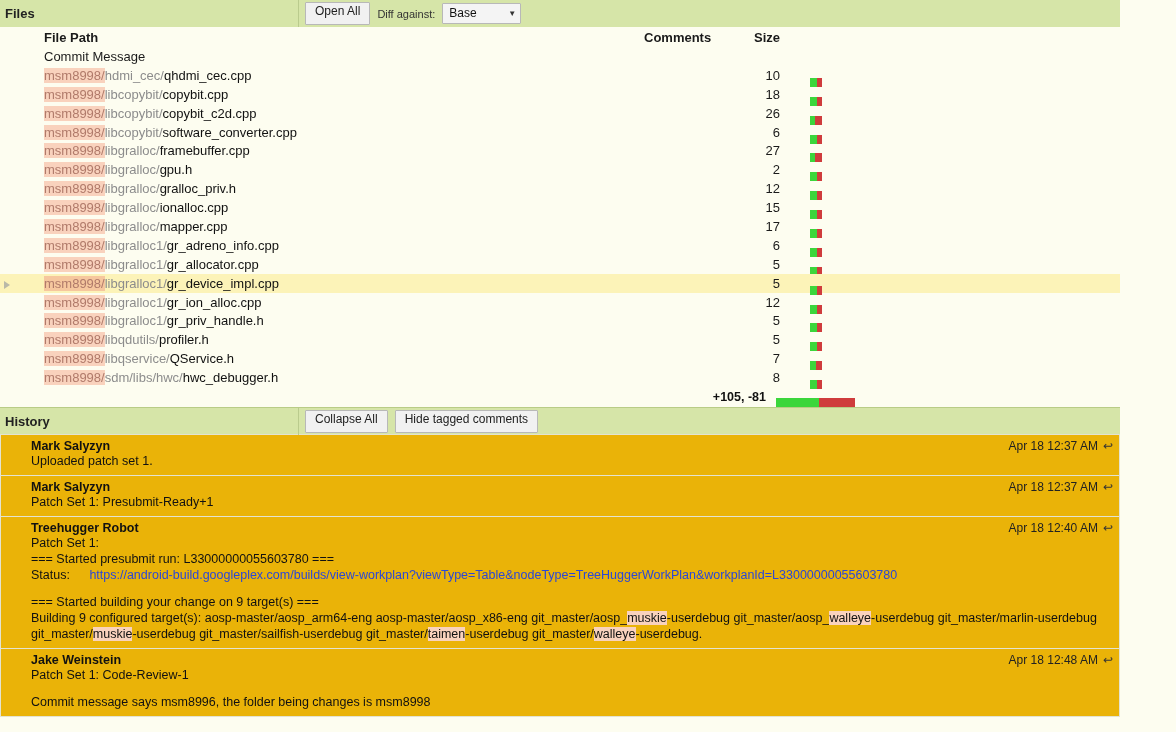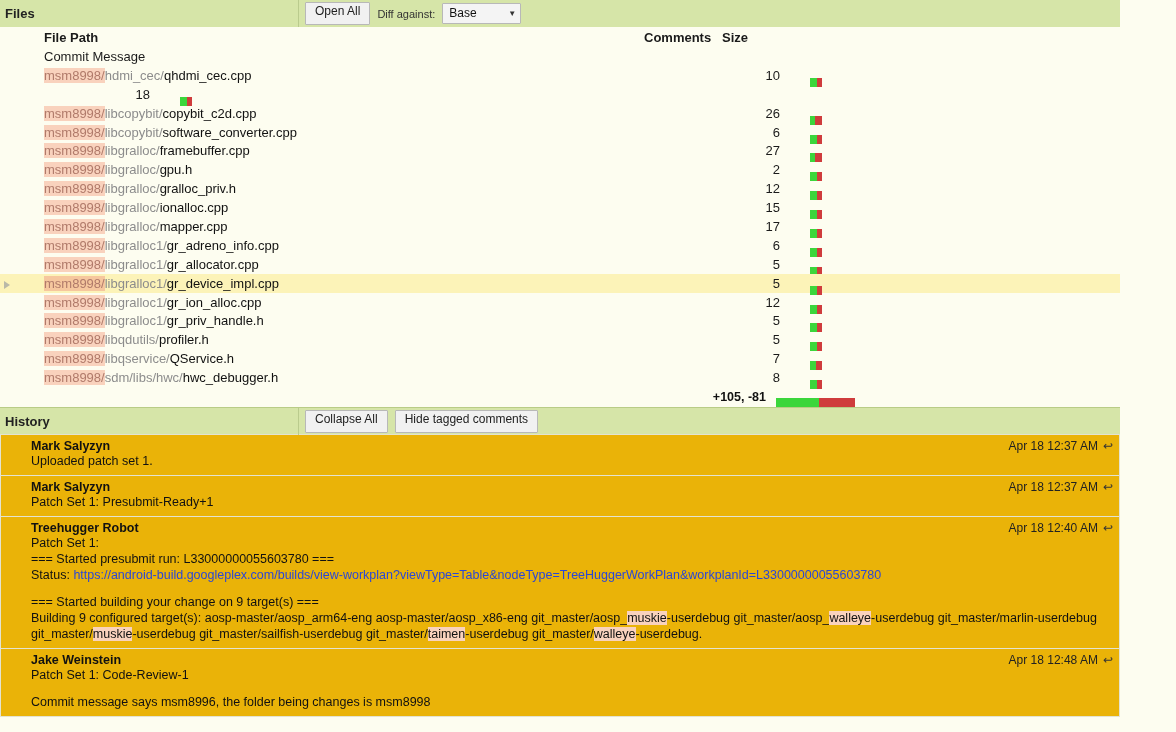--- a/index.html
+++ b/index.html
@@ -99,21 +99,21 @@
     position: relative; border: 1px solid #e3e3d2; border-top: none;
     background: #eab308; padding: 4px 6px 6px 30px; margin: 0;
   }
   .msg:first-child { border-top: 1px solid #e3e3d2; }
   .msg-head { display: flex; align-items: baseline; }
   .msg-author { font-weight: bold; font-size: 12.5px; color: #111; flex: 1; }
   .msg-date { font-size: 12px; color: #222; white-space: nowrap; }
   .reply-arrow { color: #333; margin-left: 5px; font-size: 12px; cursor: pointer; }
   .msg-line { font-size: 12.5px; color: #111; line-height: 16px; white-space: pre-wrap; }
   .msg-line.blank { height: 11px; }
-  .link { color: #2b47d6; text-decoration: none; }
+  .link { color: #2b47d6; text-decoration: none; margin-left: 16px; }
   .hl { background: #f9d2bd; }
 </style>
 </head>
 <body>
 
 <div class="page">
 
   <div class="watermark">
     <div class="wm-blob" style="left:10px;top:2px;width:22px;height:34px;background:#b6e48a;"></div>
     <div class="wm-blob" style="left:34px;top:0px;width:24px;height:38px;background:#f4a7b9;"></div>
@@ -133,40 +133,41 @@
         <span class="select-caret">▼</span>
       </div>
     </div>
   </div>
 
   <div class="files-body">
     <div class="row head">
       <div class="c-arrow"></div>
       <div class="c-path">File Path</div>
       <div class="c-comments hdr-comments">Comments</div>
-      <div class="c-size hdr-comments" style="text-align:left;padding-left:18px">Size</div>
+      <div class="c-size hdr-comments" style="text-align:right;padding-left:12px">Size</div>
       <div class="c-bar"></div>
     </div>
     <div class="row">
       <div class="c-arrow"></div>
       <div class="c-path">Commit Message</div>
       <div class="c-comments"></div>
       <div class="c-size"></div>
       <div class="c-bar"></div>
     </div>
     <div id="file-rows">
         <div class="row">
           <div class="c-arrow"></div>
           <div class="c-path"><span class="path-pre">msm8998/</span><span class="path-dir">hdmi_cec/</span><span class="path-file">qhdmi_cec.cpp</span></div>
           <div class="c-comments"></div>
           <div class="c-size">10</div>
           <div class="c-bar"><span class="dbar"><i class="g" style="width:55%"></i><i class="r" style="width:45%"></i></span></div>
         </div>
         <div class="row">
           <div class="c-arrow"></div>
+          <div class="c-path"><span class="path-pre">msm8998/</span><span class="path-dir">libcopybit/</span><span class="path-file">copybit.cpp</span></div>
           <div class="c-comments"></div>
           <div class="c-size">18</div>
           <div class="c-bar"><span class="dbar"><i class="g" style="width:55%"></i><i class="r" style="width:45%"></i></span></div>
         </div>
         <div class="row">
           <div class="c-arrow"></div>
           <div class="c-path"><span class="path-pre">msm8998/</span><span class="path-dir">libcopybit/</span><span class="path-file">copybit_c2d.cpp</span></div>
           <div class="c-comments"></div>
           <div class="c-size">26</div>
           <div class="c-bar"><span class="dbar"><i class="g" style="width:42%"></i><i class="r" style="width:58%"></i></span></div>

